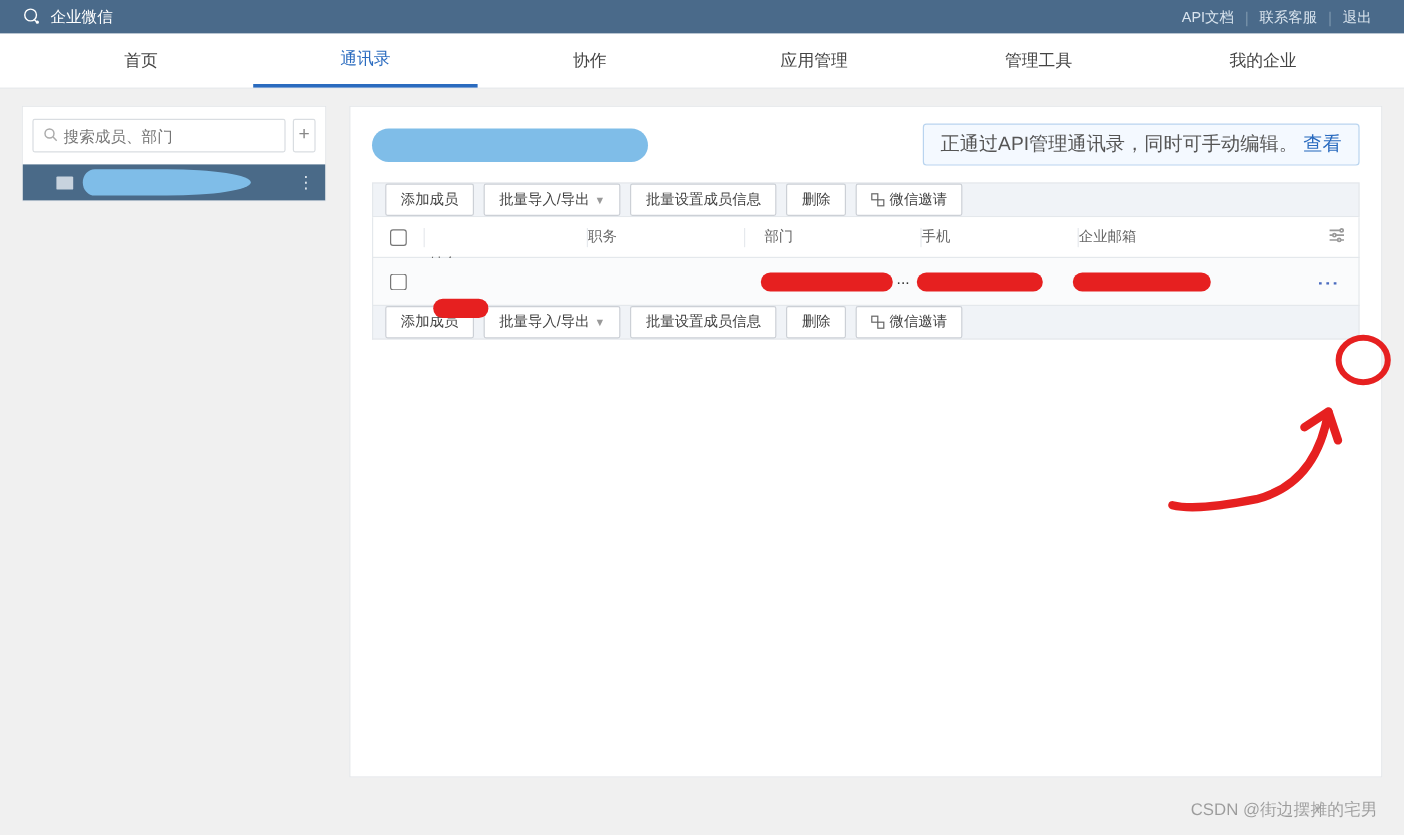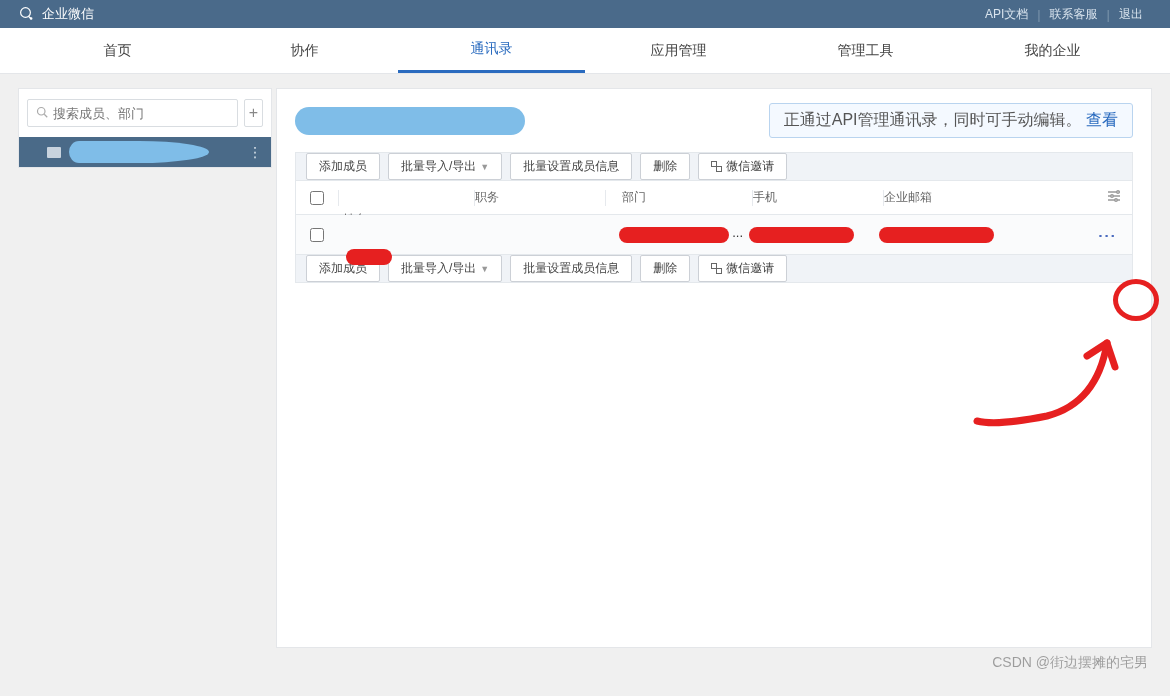--- a/index.html
+++ b/index.html
@@ -9,21 +9,21 @@
     .logo-area { display: flex; align-items: center; gap: 6px; }
     .logo-icon { width: 18px; height: 18px; }
     .topbar-right { margin-left: auto; display: flex; align-items: center; }
     .topbar-link { color: #d9e4ee; text-decoration: none; padding: 0 9px; cursor: pointer; font-size: 12px; }
     .topbar-sep { color: #7a94ab; }
 
     .navbar { background: #fff; border-bottom: 1px solid #e4e6e9; height: 46px; display: flex; align-items: stretch; padding: 0 24px; }
     .nav-item { flex: 1; display: flex; align-items: center; justify-content: center; color: #444; cursor: pointer; font-size: 14px; font-family: Liberation Serif, serif; }
     .nav-item.active { color: #2a6bbf; border-bottom: 3px solid #2a6bbf; }
 
-    .main { display: flex; gap: 4px; padding: 14px 18px; align-items: flex-start; }
+    .main { display: flex; gap: 19px; padding: 14px 18px; align-items: flex-start; }
     
     .sidebar { width: 254px; background: #fff; border: 1px solid #e4e6e9; padding: 0; }
     .search-row { display: flex; align-items: center; padding: 10px 8px; }
     .search-box { flex: 1; border: 1px solid #d9dde1; height: 28px; display: flex; align-items: center; border-radius: 2px; padding: 0 8px; }
     .search-icon { color: #b0b6be; margin-right: 5px; font-size: 13px; }
     .search-input { border: none; outline: none; flex: 1; font-size: 13px; color: #555; }
     .plus-box { width: 28px; height: 28px; border: 1px solid #d9dde1; display: flex; align-items: center; justify-content: center; margin-left: 6px; color: #888; cursor: pointer; border-radius: 2px; font-size: 16px; }
     .tree-item { background: #4a6a88; color: #fff; height: 30px; display: flex; align-items: center; padding: 0 10px; position: relative; }
     .folder-icon { width: 14px; height: 11px; background: #c8d3de; border-radius: 1px; margin-right: 8px; margin-left: 18px; }
     .tree-dots { margin-left: auto; color: #dce5ed; cursor: pointer; font-size: 14px; letter-spacing: -1px; }
@@ -60,21 +60,21 @@
     .row-redact.dept { width: 110px; position: relative; }
     .row-redact.dept::after { content:"..."; position:absolute; right:-14px; top:-2px; color:#333; }
     .row-redact.phone { width: 105px; }
     .row-redact.email { width: 115px; }
     .row-dots { position: absolute; right: 14px; color: #4a6bbf; cursor: pointer; font-size: 18px; writing-mode: vertical-rl; letter-spacing: -3px; }
     .row-dots::after{content:"⋮"}
 
     .anno-circle { position: absolute; border: 5px solid #e62020; border-radius: 50%; width: 46px; height: 42px; right: -8px; top: 190px; pointer-events: none; }
     .anno-arrow { position: absolute; right: 24px; top: 232px; width: 160px; height: 110px; pointer-events: none; }
     
-    .watermark { position: fixed; right: 22px; bottom: 24px; color: rgba(0,0,0,0.35); font-size: 14px; margin-left: 44px; }
+    .watermark { position: fixed; right: 22px; bottom: 12px; color: rgba(0,0,0,0.35); font-size: 14px; margin-left: 44px; }
   </style>
 </head>
 <body>
 
 <div class="topbar">
   <div class="logo-area">
     <svg class="logo-icon" viewBox="0 0 24 24" fill="none" stroke="#fff" stroke-width="1.6">
       <circle cx="10" cy="10" r="6.5"></circle>
         <path d="M14 15 l3 3"></path> 
         <circle cx="17.5" cy="18" r="1" fill="#fff"></circle>
@@ -85,22 +85,22 @@
     <a class="topbar-link">API文档</a>
     <span class="topbar-sep">|</span>
     <a class="topbar-link">联系客服</a>
     <span class="topbar-sep">|</span>
     <a class="topbar-link">退出</a>
   </div>
 </div>
 
 <div class="navbar">
   <div class="nav-item">首页</div>
+  <div class="nav-item active">通讯录</div>
   <div class="nav-item">协作</div>
-  <div class="nav-item active">通讯录</div>
   <div class="nav-item">应用管理</div>
   <div class="nav-item">管理工具</div>
   <div class="nav-item">我的企业</div>
 </div>
 
 <div class="main">
   <div class="sidebar">
     <div class="search-row">
       <div class="search-box">
         <span class="search-icon">

